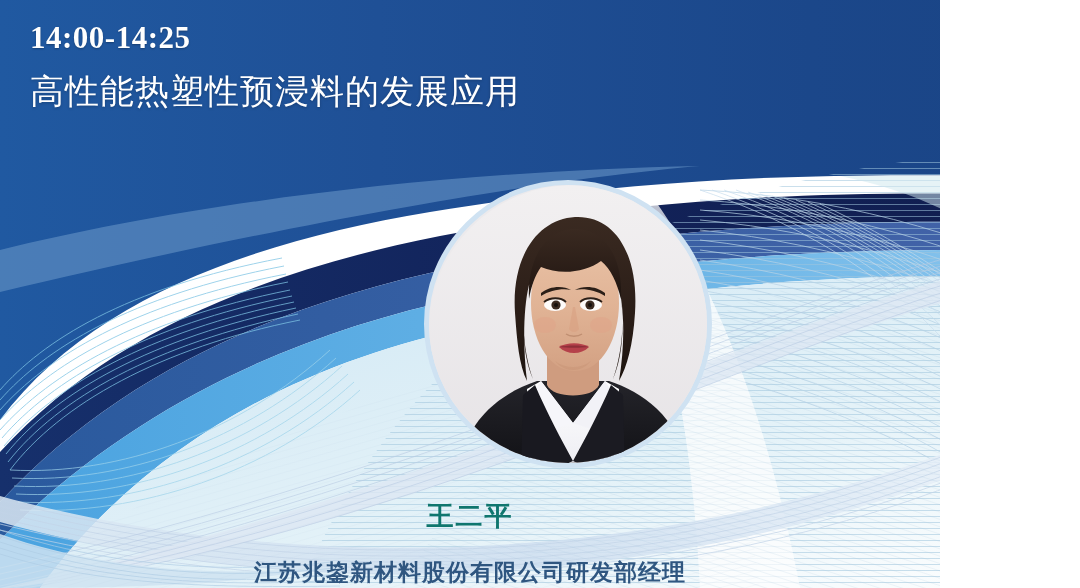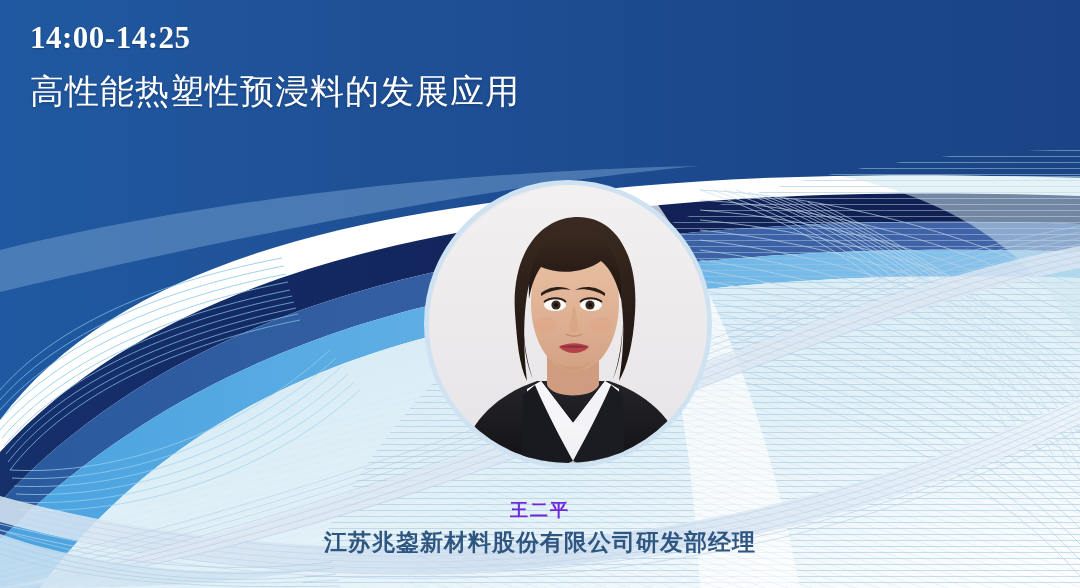--- a/index.html
+++ b/index.html
@@ -2,21 +2,21 @@
 <html><head>
 <meta charset="utf-8">
 <style>
   html,body{margin:0;padding:0;}
   body{
     width:1080px;height:588px;overflow:hidden;
     font-family:"Liberation Sans","DejaVu Sans",sans-serif;
     background:#ffffff;
   }
   #slide{
-    position:relative;width:1080px;height:588px;overflow:hidden;
+    position:relative;width:940px;height:588px;overflow:hidden;
     background:#ffffff;
   }
   #bg{position:absolute;inset:0;width:1080px;height:588px;}
 
   
   .header-block{
     position:absolute;left:30px;top:20px;z-index:30;
   }
   .time-text{
     font-family:"Liberation Serif","DejaVu Serif",serif;
@@ -56,29 +56,29 @@
     overflow:hidden;
   }
   .portrait-svg{position:absolute;left:0;top:0;width:288px;height:288px;}
 
   
   .speaker-block{
     position:absolute;left:0;right:0;top:500px;z-index:30;
     text-align:center;
   }
   .speaker-name{
-    font-family:Liberation Mono, monospace;
+    font-family:Liberation Serif, serif;
     font-weight:bold;
-    font-size:18px;
-    color:#6d28d9;
+    font-size:27px;
+    color:#0f766e;
     letter-spacing:2px;
     line-height:1.25;
   }
   .speaker-role{
-    margin-top:5px;
+    margin-top:24px;
     font-family:"DejaVu Sans","Liberation Sans",sans-serif;
     font-weight:bold;
     font-size:23px;
     color:#2f5680;
     letter-spacing:1px;
     line-height:1.25;
   }
 </style>
 </head>
 <body>

